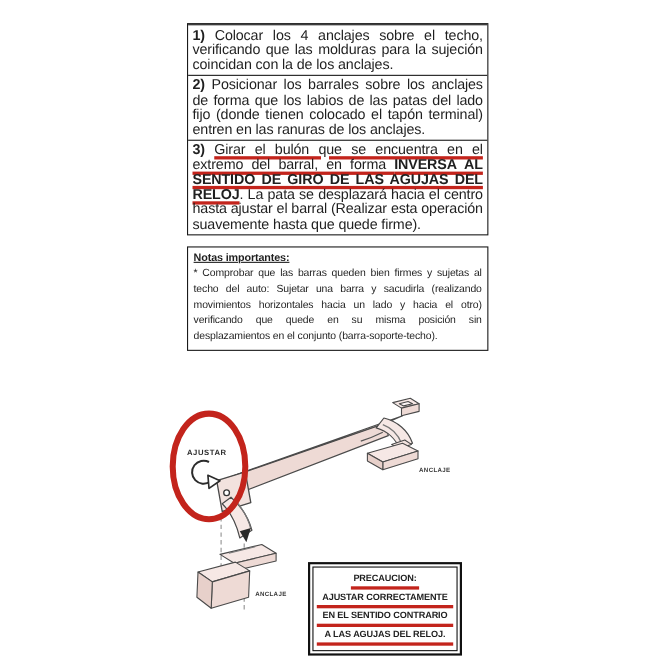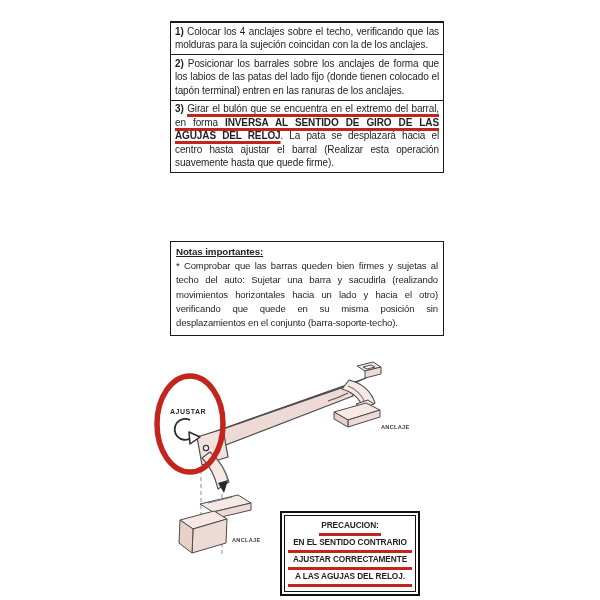--- a/index.html
+++ b/index.html
@@ -12,33 +12,33 @@
     position:absolute;left:170px;top:21px;width:274px;box-sizing:border-box;
     border:1.8px solid #1a1a1a;background:#fff;
   }
   .guide-title{
     text-align:center;font-weight:bold;font-size:10.8px;line-height:15px;
     padding:1.5px 4px;letter-spacing:.2px;
   }
   .guide-row{
     border-top:1.5px solid #1a1a1a;
     padding:1.5px 4px 2.5px 4px;
-    font-size:10px;line-height:13.5px;letter-spacing:-.12px;
+    font-size:13px;line-height:13.5px;letter-spacing:-.12px;
     text-align:justify;
   }
   .guide-row b{font-weight:bold;}
   .redline{
     text-decoration:underline;
     text-decoration-color:#c3241c;
     text-decoration-thickness:2.6px;
     text-underline-offset:2px;
   }
   
   .notes{
-    position:absolute;left:170px;top:241px;width:274px;box-sizing:border-box;
+    position:absolute;left:170px;top:224px;width:274px;box-sizing:border-box;
     border:1.8px solid #1a1a1a;background:#fff;
     padding:3px 5px 5px 5px;
     font-size:9.5px;line-height:14.2px;letter-spacing:-.12px;
   }
   .notes-heading{font-weight:bold;text-decoration:underline;font-size:9.8px;}
   .notes p{margin:0;text-align:justify;}
   
   .diagram{position:absolute;left:145px;top:358px;}
   .dlabel{font-family:"Liberation Sans",sans-serif;font-weight:bold;font-size:5.6px;fill:#3a3a3a;letter-spacing:.3px;}
   .dlabel-big{font-family:"Liberation Sans",sans-serif;font-weight:bold;font-size:7px;fill:#2c2c2c;letter-spacing:.5px;}
@@ -141,19 +141,19 @@
     <text class="dlabel-big" x="188" y="414" text-anchor="middle">AJUSTAR</text>
     <g>
       <path d="M 190 420 A 10.5 10.5 0 1 0 191 438" fill="none" stroke="#2c2c2c" stroke-width="1.8"></path>
       <polygon points="189,432 200,437 190,444" fill="#fff" stroke="#2c2c2c" stroke-width="1.5" stroke-linejoin="round"></polygon>
     </g>
   </svg>
 
   <div class="caution">
     <div class="caution-inner">
       <span class="caution-head">PRECAUCION:</span>
+      <span class="caution-line">AJUSTAR CORRECTAMENTE</span>
       <span class="caution-line">EN EL SENTIDO CONTRARIO</span>
-      <span class="caution-line">AJUSTAR CORRECTAMENTE</span>
       <span class="caution-line">A LAS AGUJAS DEL RELOJ.</span>
     </div>
   </div>
 
 </div>
 
 </body></html>

